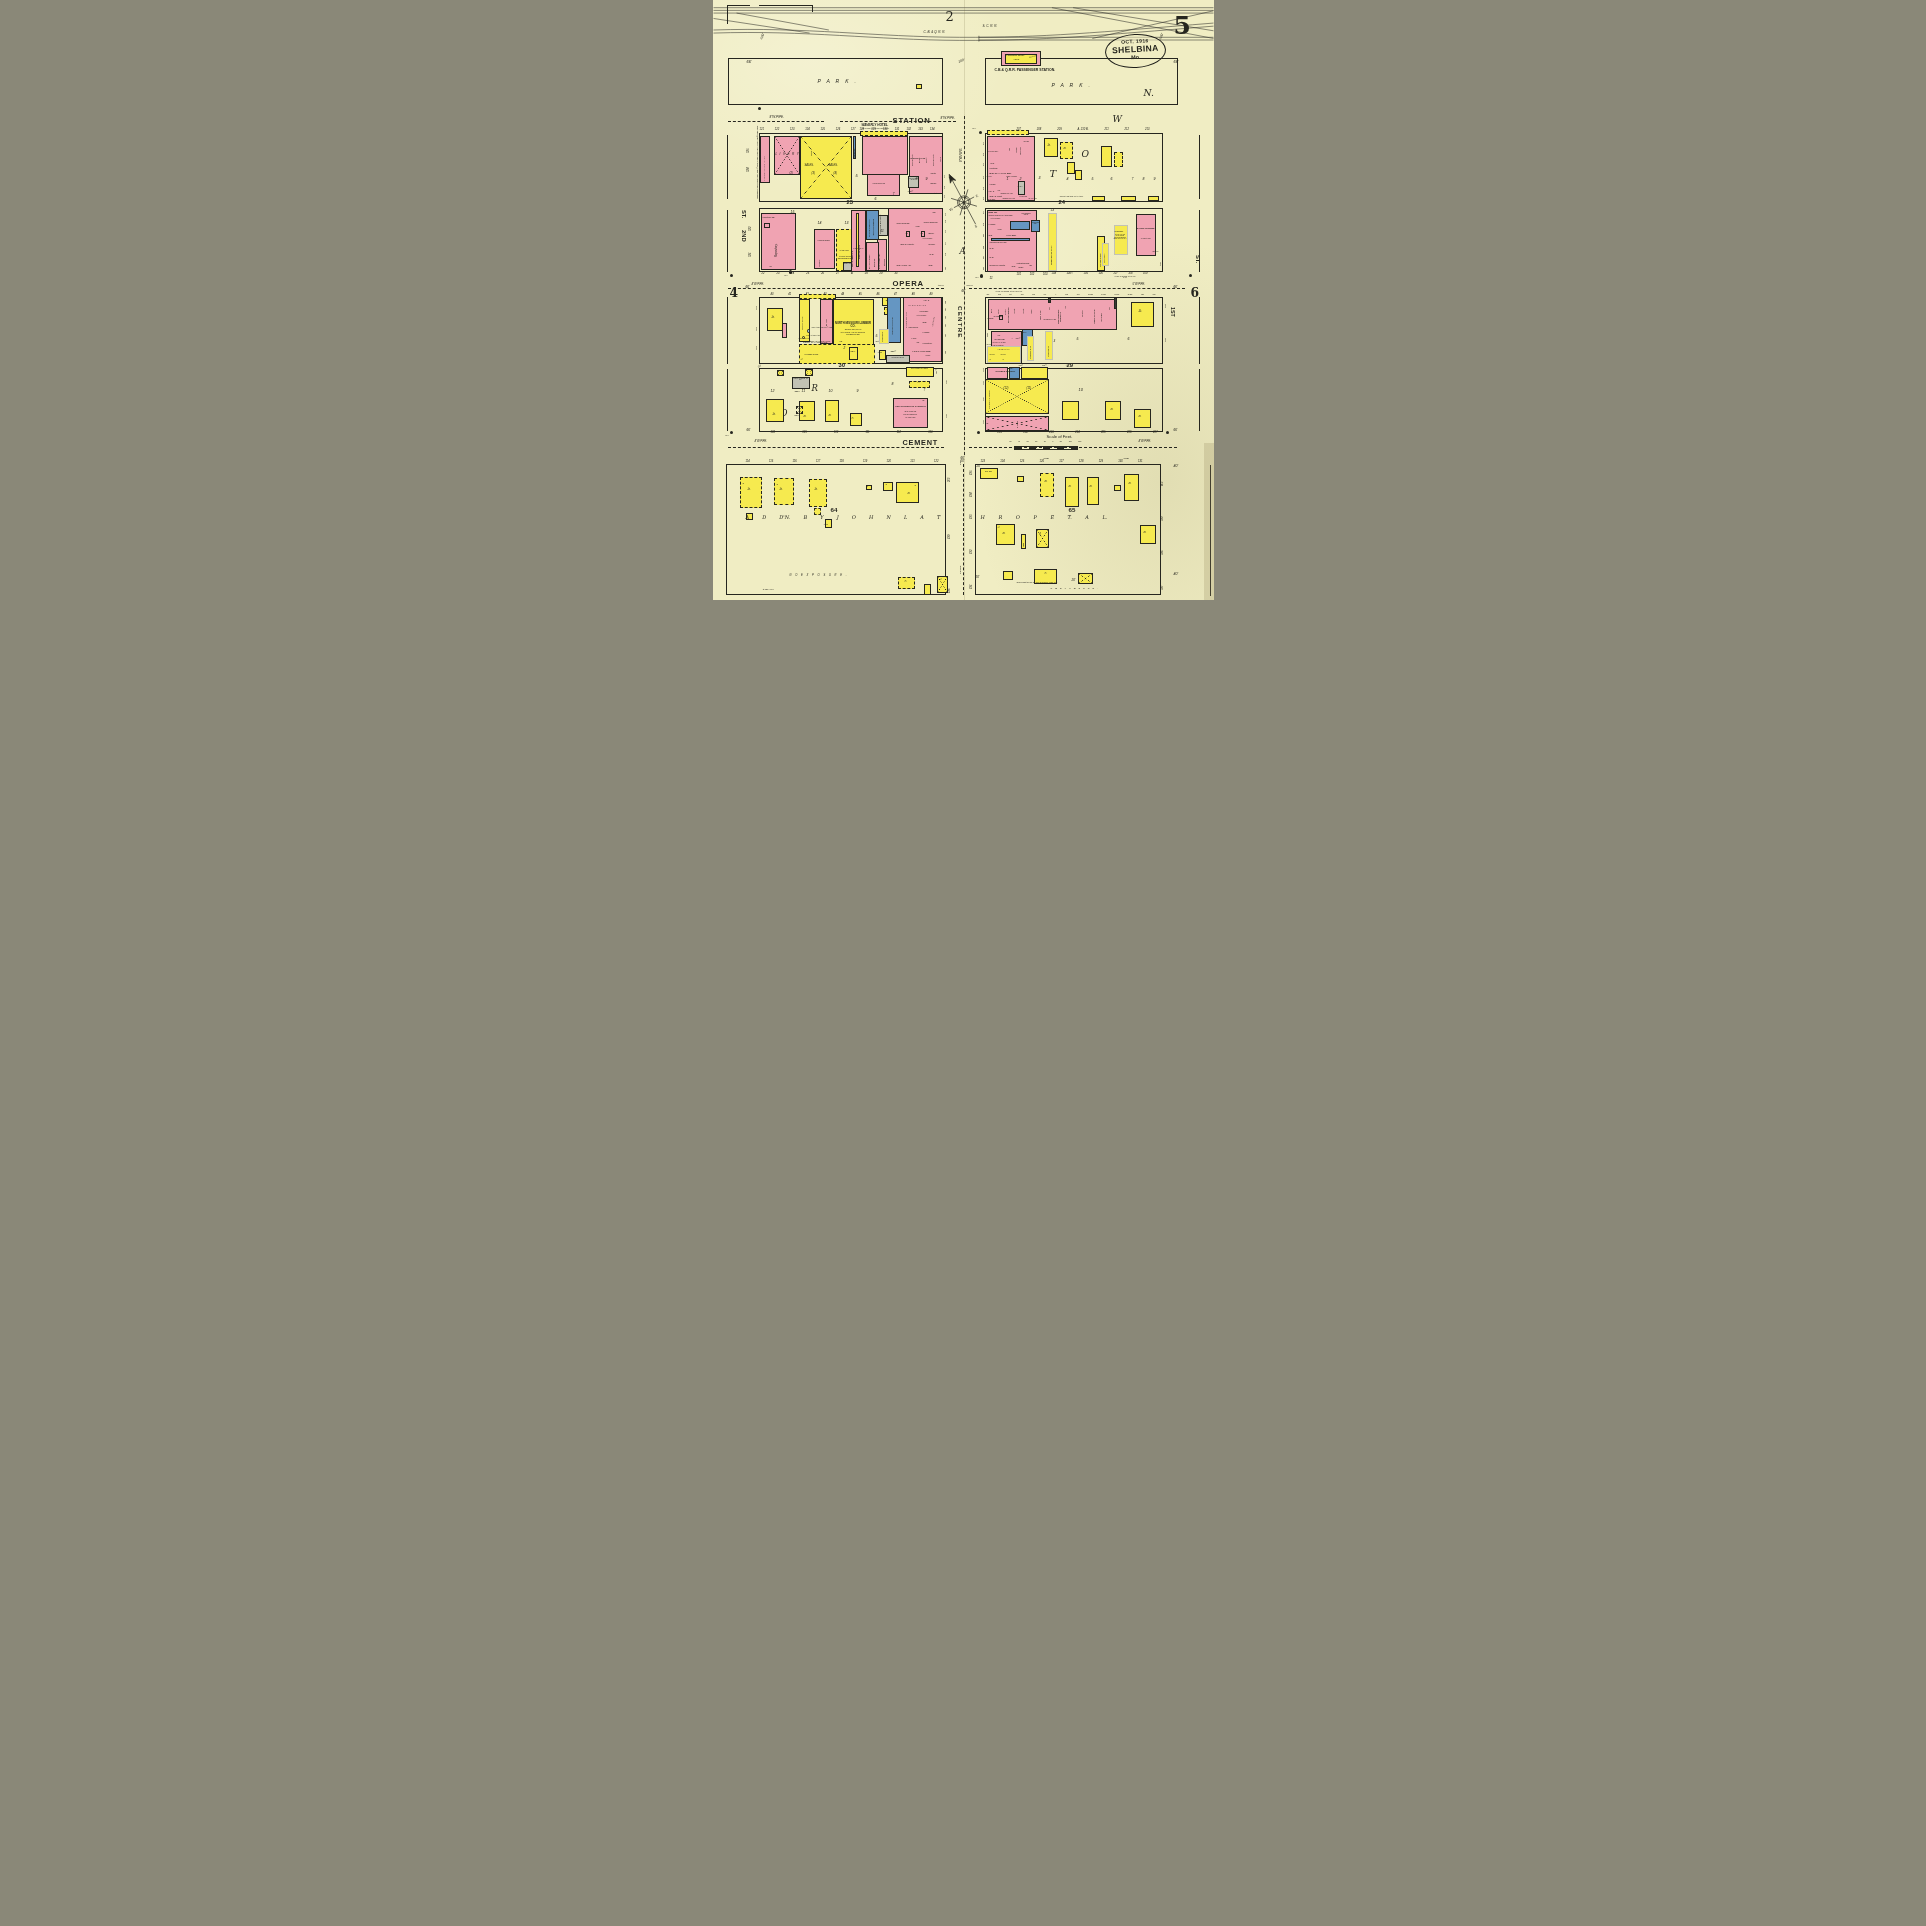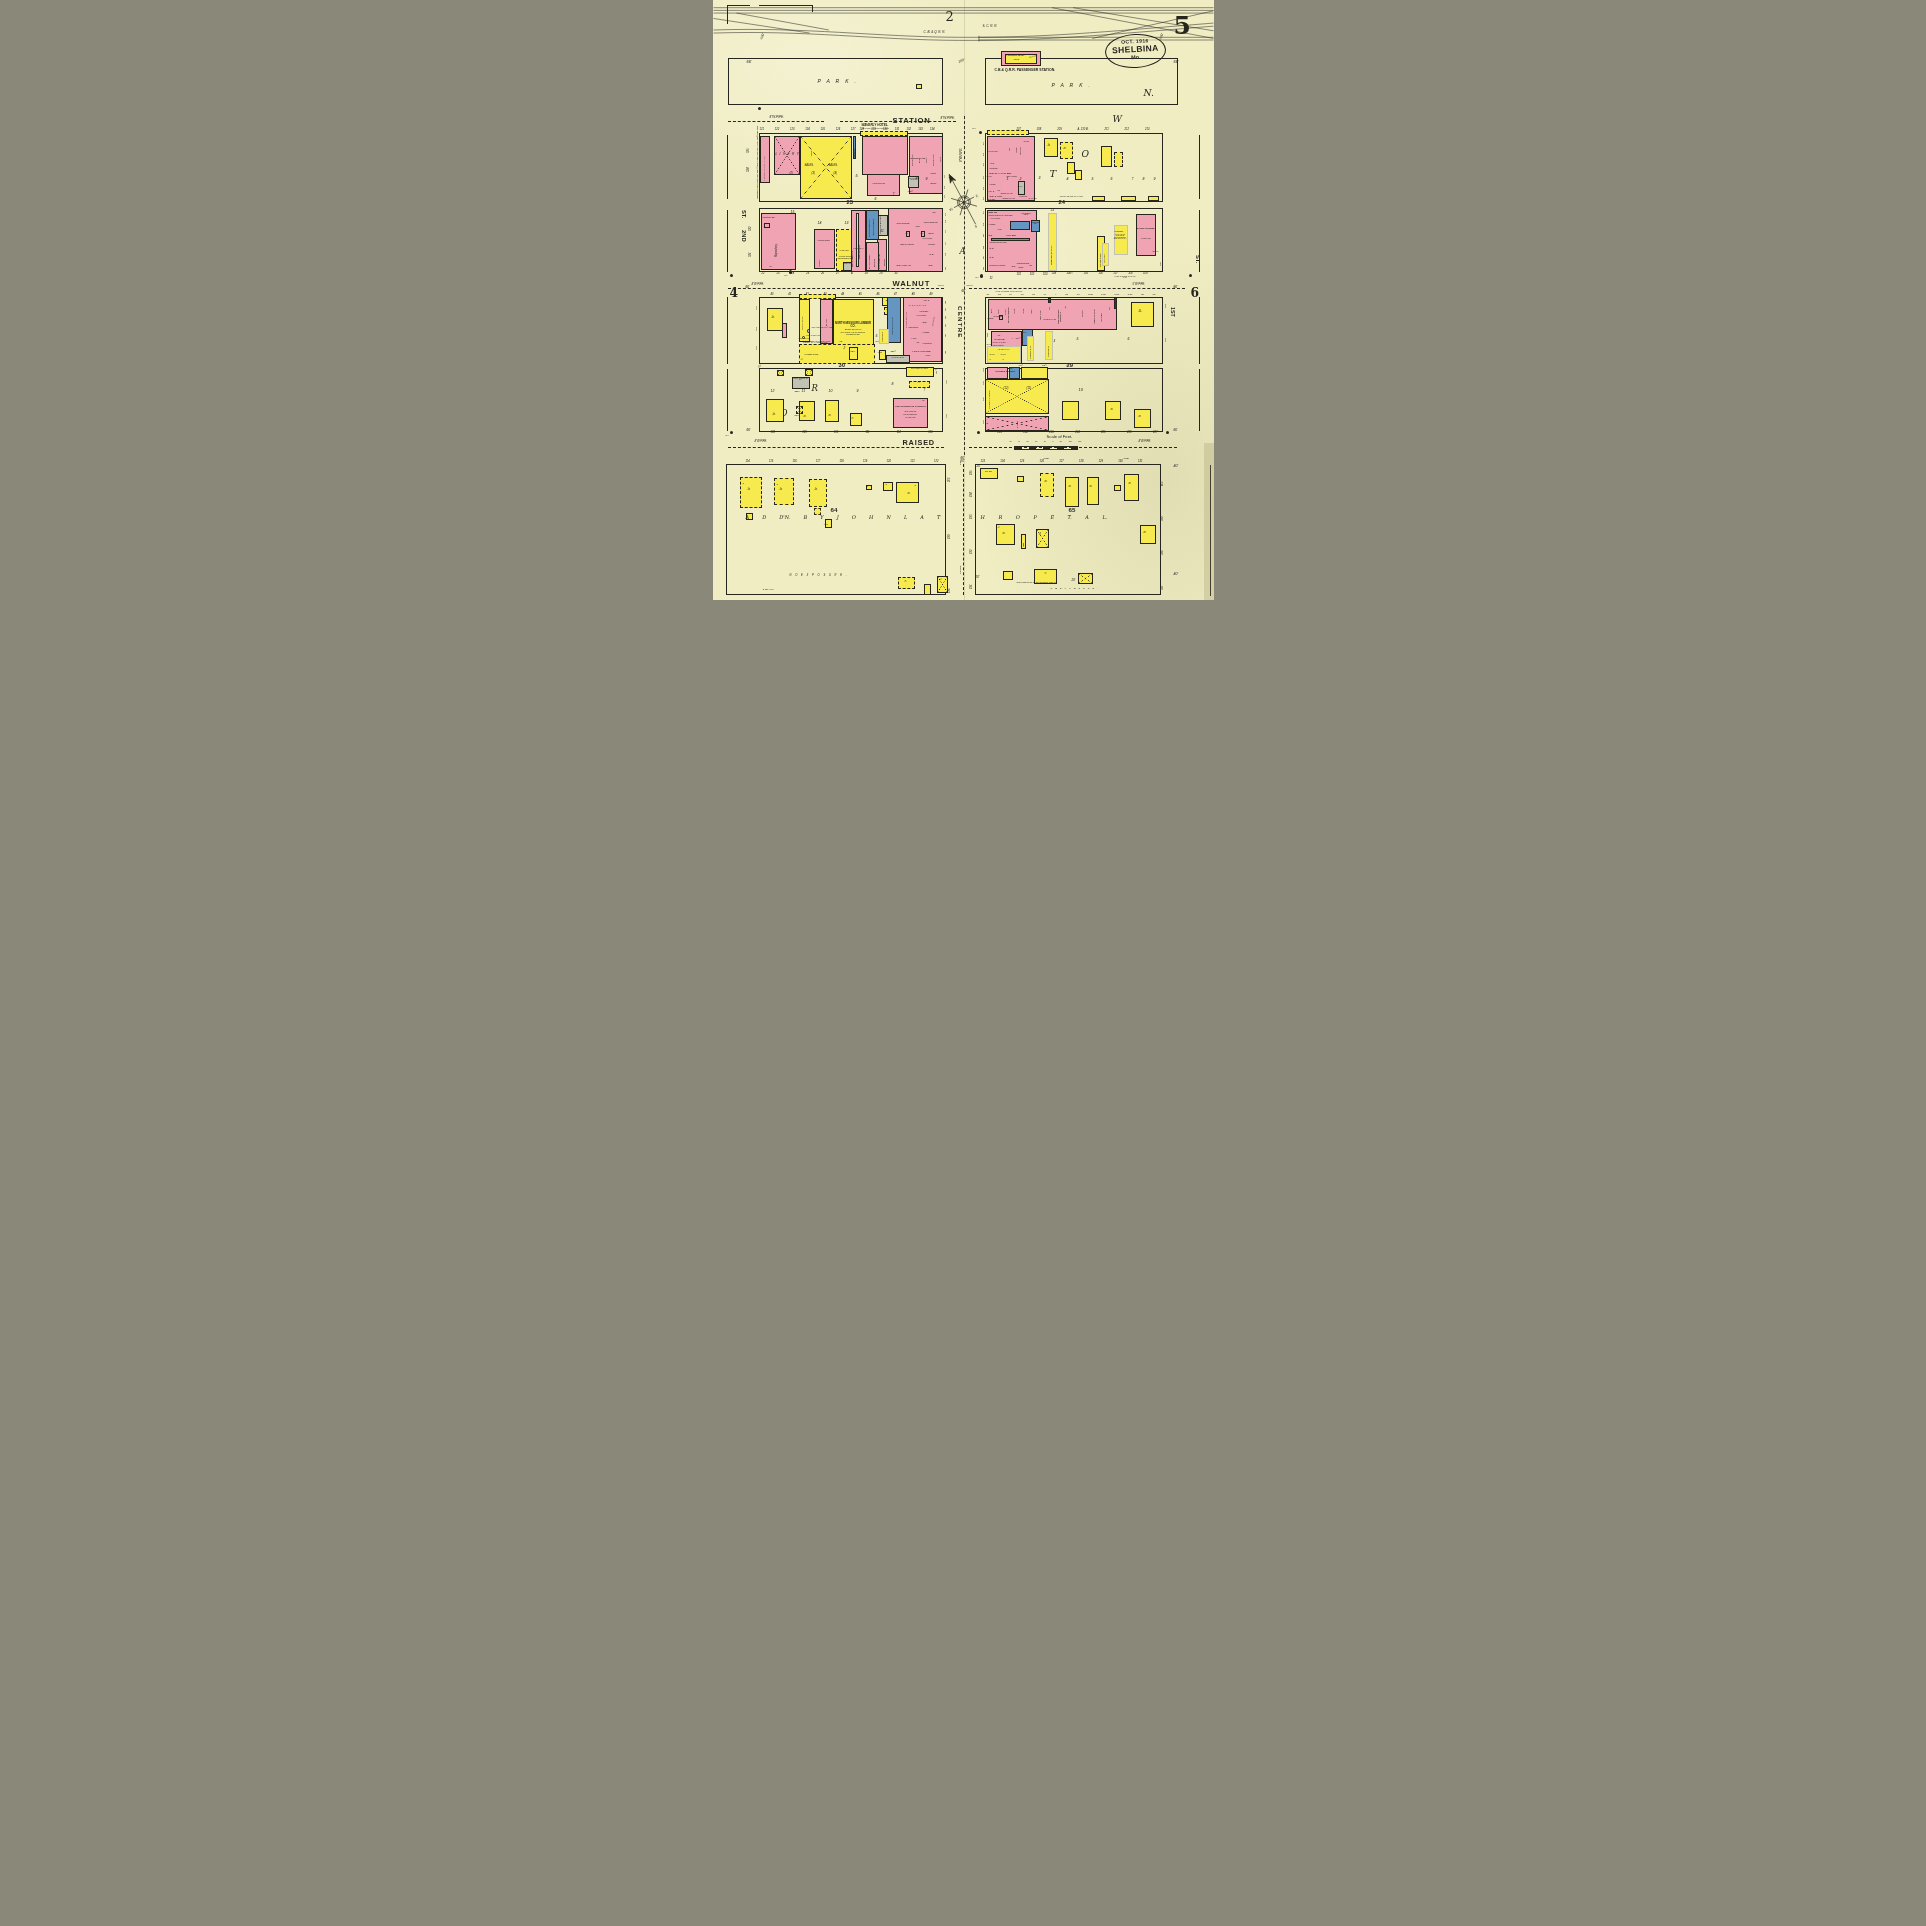--- a/index.html
+++ b/index.html
@@ -379,21 +379,21 @@
       </div>
       <div class="f text wrap" style="left: 401px; top: 276px; width: 23px; font-size: 1.3px; text-align: center;">GASOL. T'K. BURIED. CAP'CY. 300 GALS.</div>
       <div class="f text" style="left: 270px; top: 214px; font-size: 1.9px; font-style: italic; transform: rotate(-90deg);">311</div>
       <div class="f text" style="left: 270px; top: 226px; font-size: 1.9px; font-style: italic; transform: rotate(-90deg);">310</div>
       <div class="f text" style="left: 270px; top: 237px; font-size: 1.9px; font-style: italic; transform: rotate(-90deg);">309</div>
       <div class="f text" style="left: 270px; top: 249px; font-size: 1.9px; font-style: italic; transform: rotate(-90deg);">308</div>
       <div class="f text" style="left: 270px; top: 259px; font-size: 1.9px; font-style: italic; transform: rotate(-90deg);">307</div>
       <div class="f text" style="left: 270px; top: 270px; font-size: 1.9px; font-style: italic; transform: rotate(-90deg);">306</div>
       <div class="f text" style="left: 446px; top: 266px; font-size: 2.3px; font-style: italic; transform: rotate(-90deg);">405</div>
       <div class="f vtext" style="left: 482px; top: 255px; height: 15.4px; font-size: 5.8px; font-weight: bold; writing-mode: vertical-rl;">ST.</div>
-      <div class="f text" style="left: 180px; top: 280px; font-size: 7.7px; font-weight: bold; letter-spacing: 0.8px;">WALNUT</div>
+      <div class="f text" style="left: 180px; top: 280px; font-size: 7.7px; font-weight: bold; letter-spacing: 0.8px;">OPERA</div>
       <div class="f hdash" style="left: 15.4px; top: 288px; width: 216px; border-top: 0.8px dashed rgb(38, 38, 31);"></div>
       <div class="f hdash" style="left: 256px; top: 288px; width: 216px; border-top: 0.8px dashed rgb(38, 38, 31);"></div>
       <div class="f text" style="left: 39px; top: 284px; font-size: 2.7px; font-style: italic;">4"W.PIPE.</div>
       <div class="f text" style="left: 225px; top: 284px; font-size: 2.3px; font-style: italic;">4"W.P.</div>
       <div class="f text" style="left: 254px; top: 284px; font-size: 2.3px; font-style: italic;">5"W.P.</div>
       <div class="f text" style="left: 420px; top: 284px; font-size: 2.7px; font-style: italic;">5"W.PIPE.</div>
       <div class="f text" style="left: 33px; top: 286px; font-size: 3.1px; font-style: italic;">66'</div>
       <div class="f text" style="left: 249px; top: 290px; font-size: 3.1px; font-style: italic;">66'</div>
       <div class="f text" style="left: 461px; top: 286px; font-size: 3.1px; font-style: italic;">66'</div>
       <div class="f text" style="left: 17px; top: 287px; font-size: 12.3px; font-weight: bold; font-family: &quot;DejaVu Serif&quot;, serif;">4</div>
@@ -646,21 +646,21 @@
         <span>206</span>
         <span>207</span>
       </div>
       <div class="f text" style="left: 269px; top: 372px; font-size: 2.3px; font-style: italic; transform: rotate(-90deg);">304</div>
       <div class="f text" style="left: 269px; top: 385px; font-size: 2.3px; font-style: italic; transform: rotate(-90deg);">303</div>
       <div class="f text" style="left: 269px; top: 401px; font-size: 2.3px; font-style: italic; transform: rotate(-90deg);">302</div>
       <div class="f text" style="left: 269px; top: 424px; font-size: 2.3px; font-style: italic; transform: rotate(-90deg);">301</div>
       <div class="f text" style="left: 461px; top: 429px; font-size: 3.1px; font-style: italic;">66'</div>
       <div class="f dot" style="left: 264px; top: 431px; width: 3.1px; height: 3.1px; background: rgb(38, 38, 31); border-radius: 50%;"></div>
       <div class="f dot" style="left: 453px; top: 431px; width: 3.1px; height: 3.1px; background: rgb(38, 38, 31); border-radius: 50%;"></div>
-      <div class="f text" style="left: 190px; top: 439px; font-size: 7.3px; font-weight: bold; letter-spacing: 0.8px;">RAISED</div>
+      <div class="f text" style="left: 190px; top: 439px; font-size: 7.3px; font-weight: bold; letter-spacing: 0.8px;">CEMENT</div>
       <div class="f hdash" style="left: 15.4px; top: 447px; width: 216px; border-top: 0.8px dashed rgb(38, 38, 31);"></div>
       <div class="f hdash" style="left: 256px; top: 447px; width: 208px; border-top: 0.8px dashed rgb(38, 38, 31);"></div>
       <div class="f text" style="left: 42px; top: 441px; font-size: 2.7px; font-style: italic;">4"W.PIPE.</div>
       <div class="f text" style="left: 426px; top: 441px; font-size: 2.7px; font-style: italic;">4"W.PIPE.</div>
       <div class="f text" style="left: 334px; top: 435px; font-size: 4.2px;">Scale of Feet.</div>
       <div class="f lots" style="left: 297px; top: 441px; width: 72px; font-size: 1.9px;">
         <span>50</span>
         <span>40</span>
         <span>30</span>
         <span>20</span>

